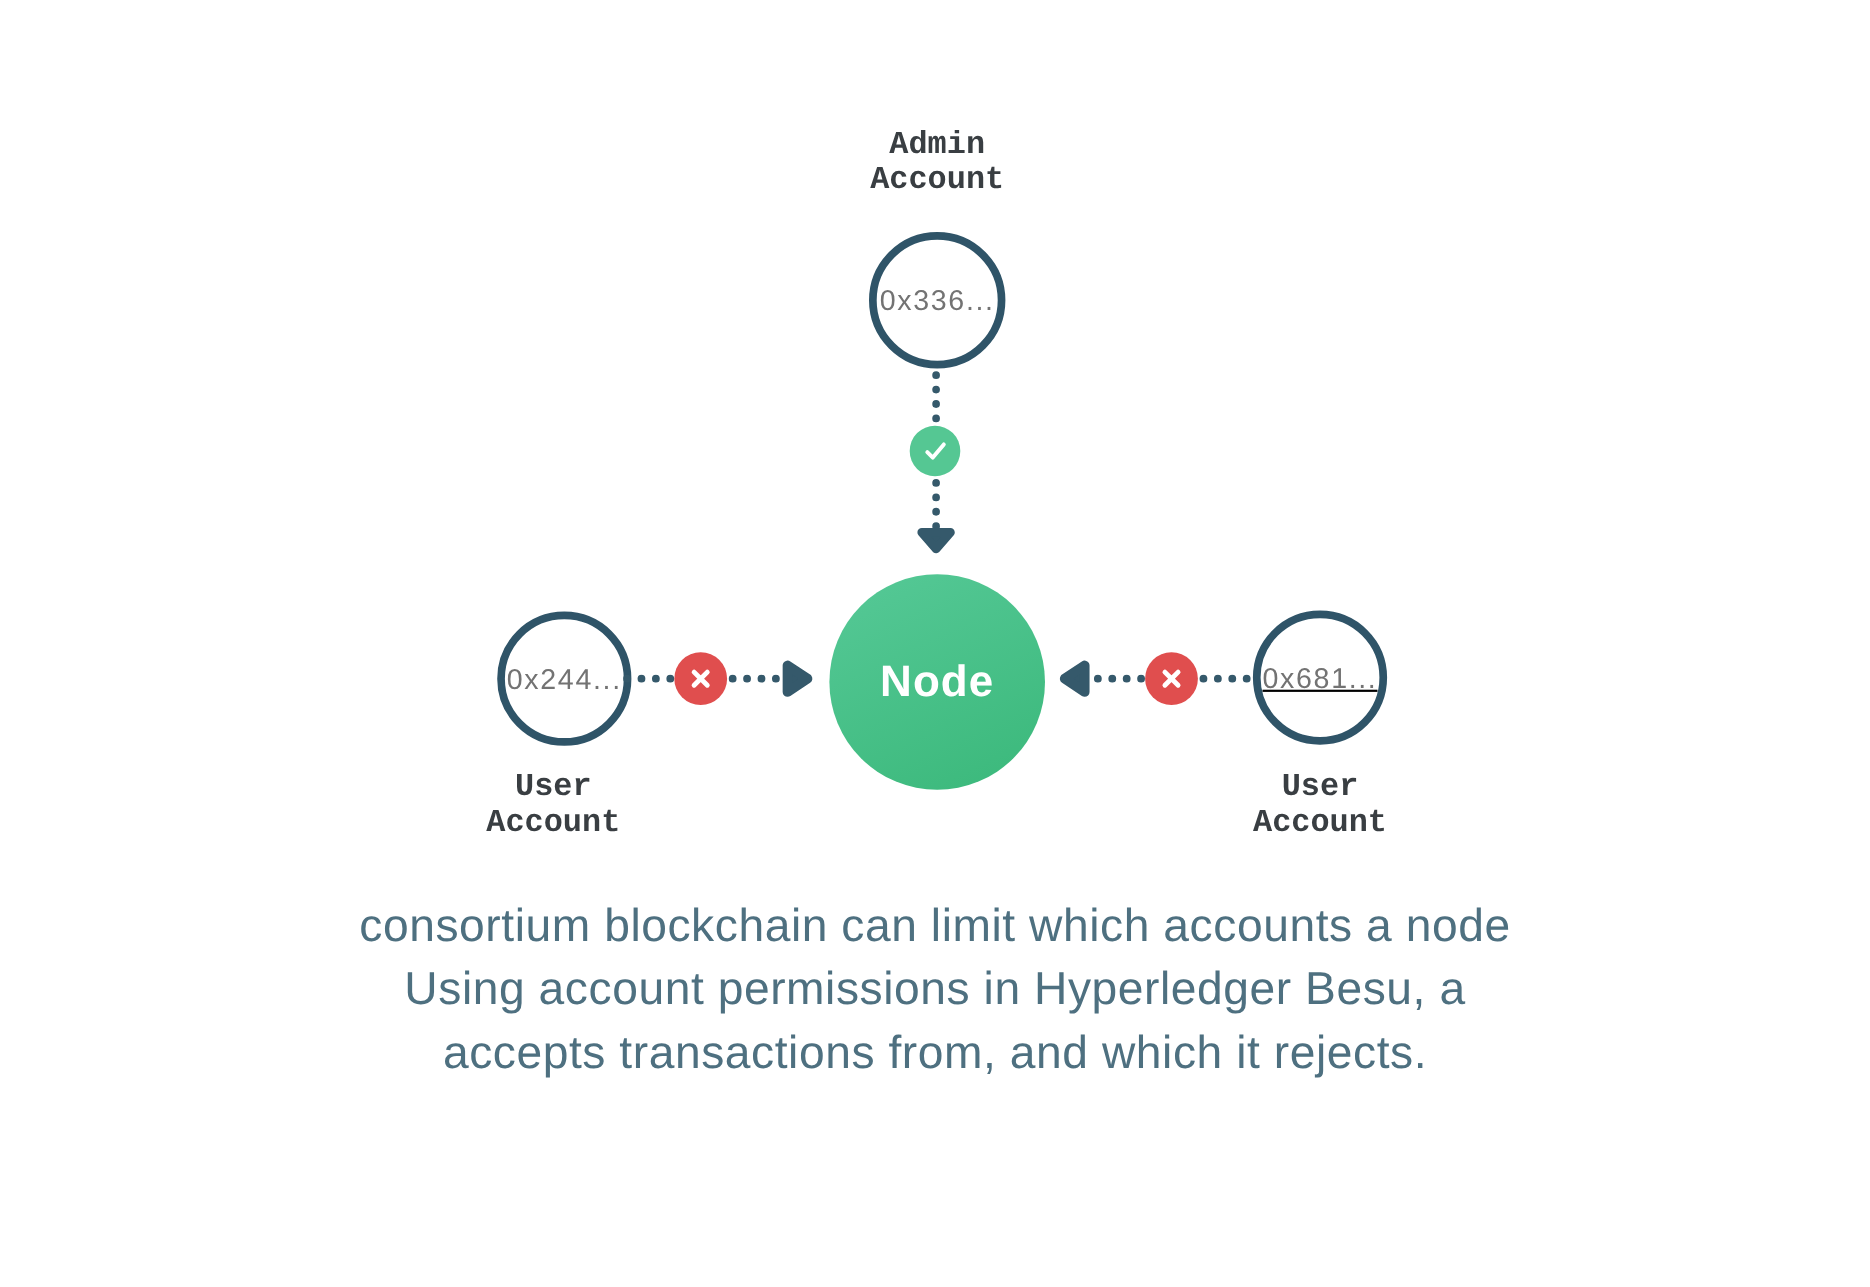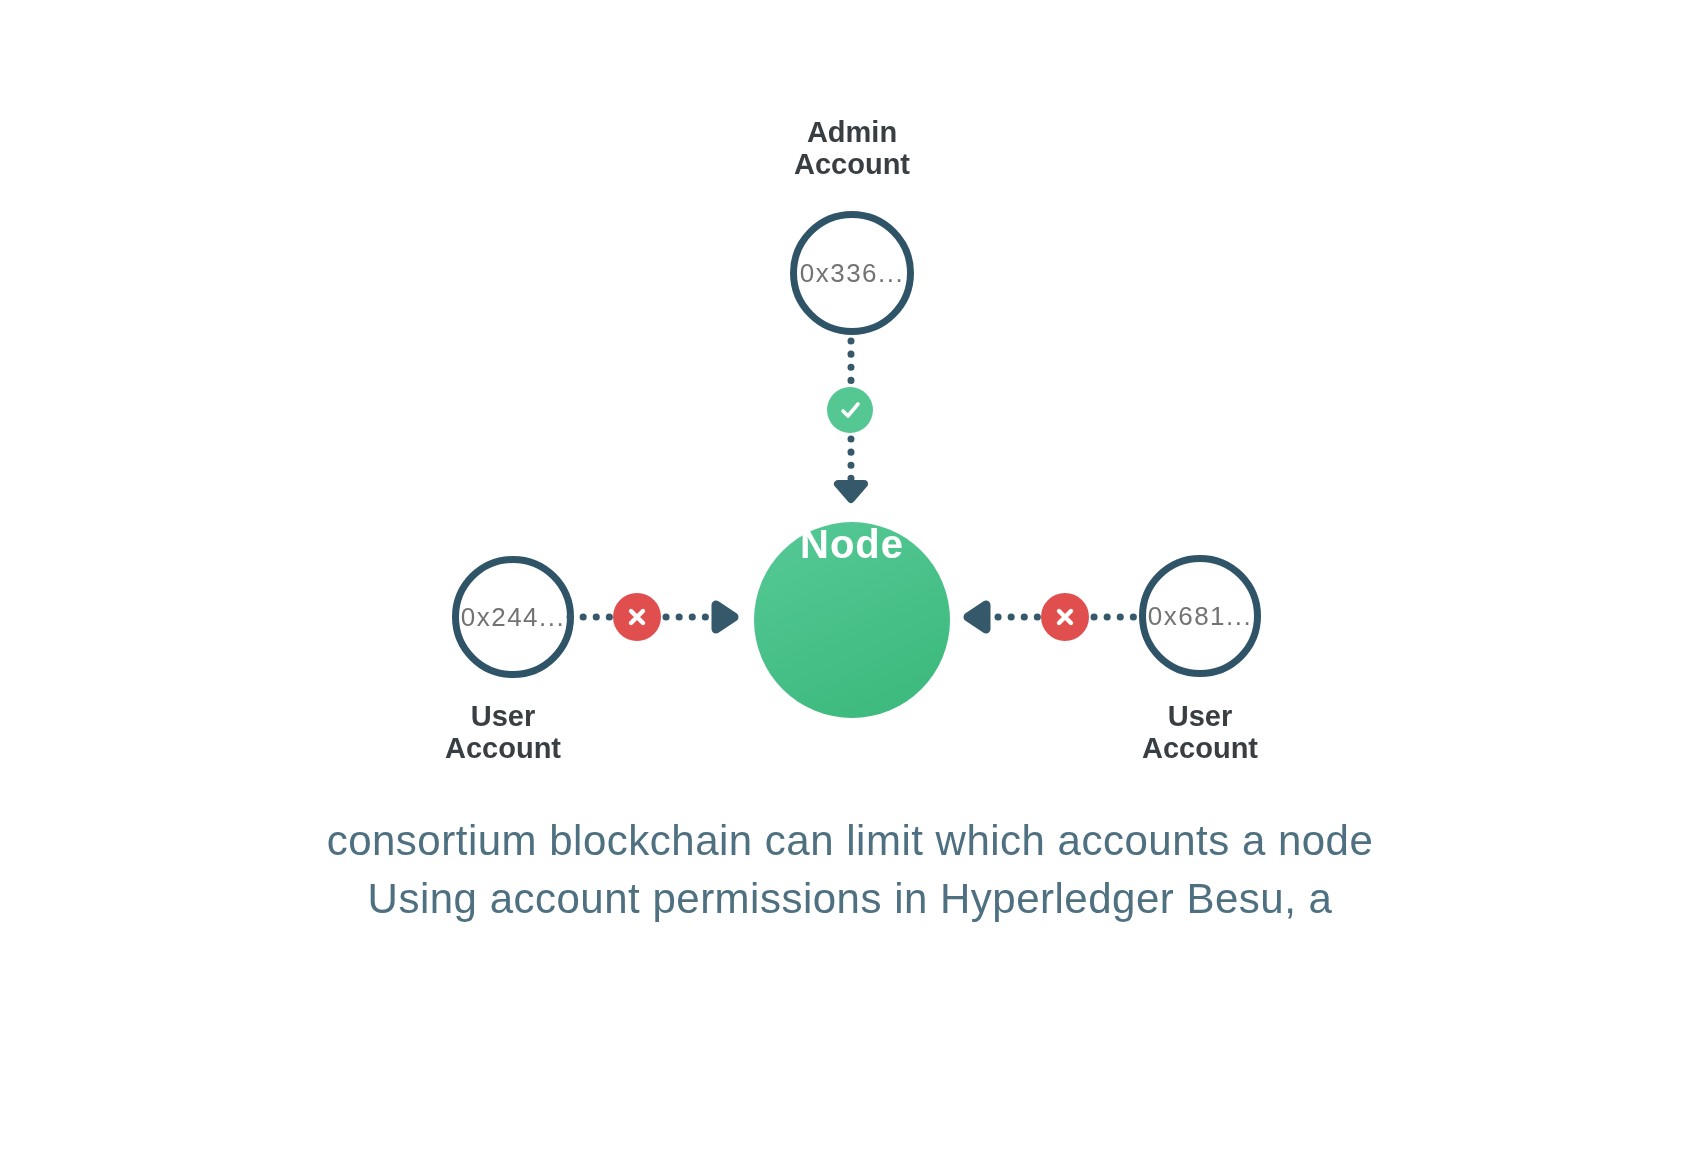--- a/index.html
+++ b/index.html
@@ -12,20 +12,21 @@
     overflow: hidden;
   }
   .acct-label {
     position: absolute;
     width: 240px;
     text-align: center;
     font-weight: 700;
     font-size: 29px;
     line-height: 32px;
     color: #393e42;
+    font-family: Liberation Mono, monospace;
   }
   .circle {
     position: absolute;
     box-sizing: border-box;
     border: 7px solid #2f5468;
     border-radius: 50%;
     background: #ffffff;
     display: flex;
     align-items: center;
     justify-content: center;
@@ -38,21 +39,21 @@
   }
   .node {
     position: absolute;
     left: 754px;
     top: 522px;
     width: 196px;
     height: 196px;
     border-radius: 50%;
     background: linear-gradient(155deg, #56c997 0%, #3ab87a 100%);
     display: flex;
-    align-items: flex-start;
+    align-items: center;
     justify-content: center;
   }
   .node-label {
     color: #ffffff;
     font-weight: 700;
     font-size: 40px;
     letter-spacing: 1px;
   }
   .badge {
     position: absolute;
@@ -142,26 +143,27 @@
   </svg>
   <div class="badge deny deny-right">
     <svg width="24" height="24" viewBox="0 0 24 24">
       <path d="M6 6 L18 18 M18 6 L6 18" fill="none" stroke="#ffffff" stroke-width="4.4" stroke-linecap="round"></path>
     </svg>
   </div>
   <svg class="dots" style="left:1090px; top:613px;" width="48" height="8">
     <line x1="4" y1="4" x2="44" y2="4" stroke="#35596b" stroke-width="7" stroke-linecap="round" stroke-dasharray="0.1 13"></line>
   </svg>
 
-  <div class="circle" style="left:1139px; top:555px; width:122px; height:122px;">
+  <div class="circle" style="left:1139px; top:555px; width:122px; height:122px;text-decoration:underline;">
     <span class="addr">0x681...</span>
   </div>
   <div class="acct-label" style="left:1080px; top:700px;">
     <div>User</div>
     <div>Account</div>
   </div>
 
   <div class="caption">
     <div>consortium blockchain can limit which accounts a node</div>
     <div>Using account permissions in Hyperledger Besu, a</div>
+    <div>accepts transactions from, and which it rejects.</div>
   </div>
 
 </div>
 
 </body></html>

